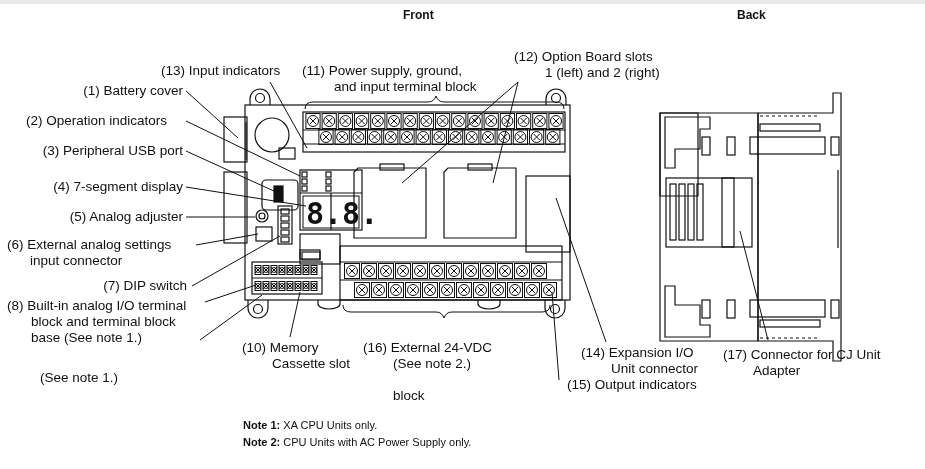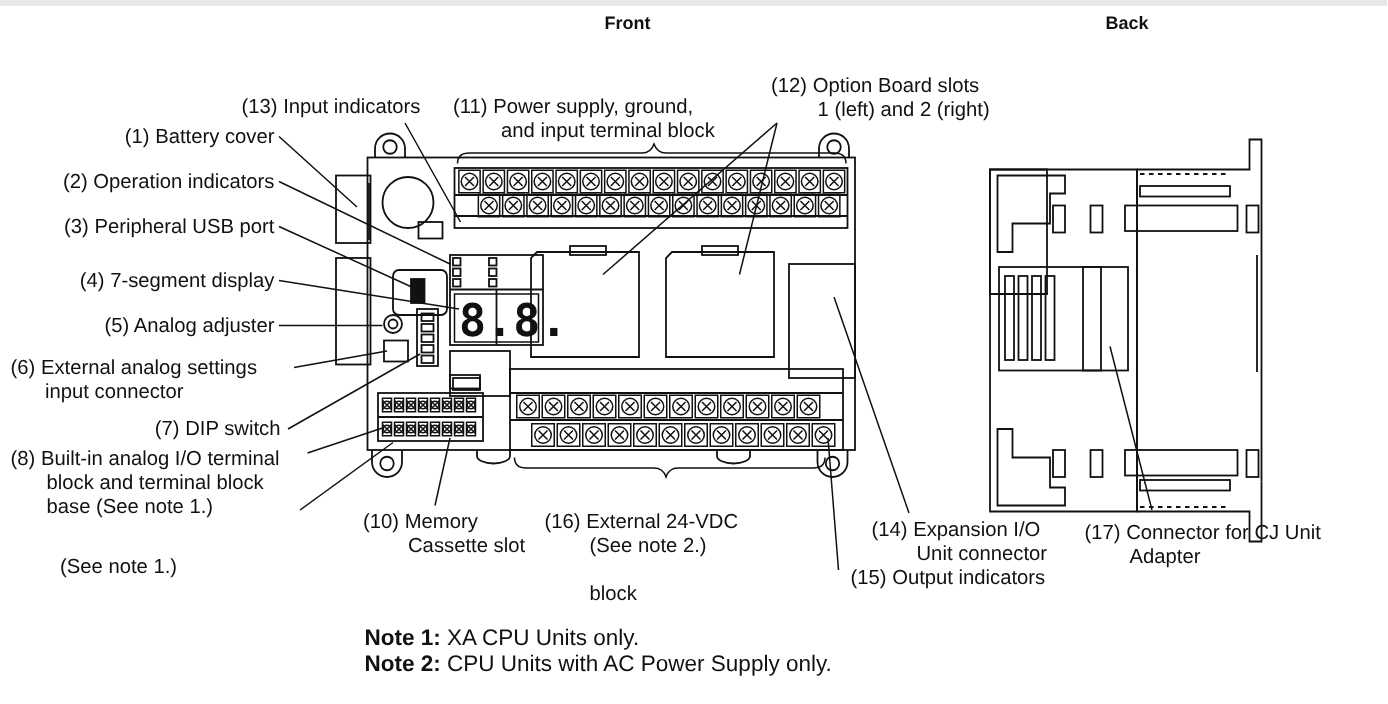--- a/index.html
+++ b/index.html
@@ -3,21 +3,21 @@
 <meta charset="utf-8">
 <style>
   html, body { margin: 0; padding: 0; background: #ffffff; }
   body { width: 925px; height: 469px; position: relative; overflow: hidden;
          font-family: "Liberation Sans", sans-serif; color: #111; }
   .topbar { position: absolute; left: 0; top: 0; width: 925px; height: 4px; background: #e8e8e8; }
   svg.diagram { position: absolute; left: 0; top: 0; }
   .lbl { position: absolute; font-size: 13.5px; line-height: 16px; white-space: nowrap; color: #111; }
   .right { text-align: right; }
   .heading { position: absolute; font-weight: bold; font-size: 12px; }
-  .note { position: absolute; font-size: 15px; line-height: 17px; white-space: nowrap; }
+  .note { position: absolute; font-size: 11px; line-height: 17px; white-space: nowrap; }
   .note b { font-weight: bold; }
 </style>
 </head>
 <body>
 
 <div class="topbar"></div>
 
 <div class="heading" style="left:403px; top:8px;">Front</div>
 <div class="heading" style="left:737px; top:8px;">Back</div>
 
@@ -360,21 +360,21 @@
     <line x1="270" y1="82" x2="307" y2="148"></line>
     <line x1="518" y1="82" x2="402" y2="183"></line>
     <line x1="518" y1="82" x2="493" y2="183"></line>
     <line x1="606" y1="342" x2="556" y2="198"></line>
     <line x1="559" y1="380" x2="552" y2="292"></line>
     <line x1="768" y1="340" x2="740" y2="231"></line>
   </g>
 </svg>
 
 <div class="lbl right" style="right:742px; top:83px;"><span>(1) Battery cover</span></div>
-<div class="lbl right" style="right:742px; top:113px;"><span>(2) Operation indicators</span></div>
+<div class="lbl right" style="right:758px; top:113px;"><span>(2) Operation indicators</span></div>
 <div class="lbl right" style="right:742px; top:143px;"><span>(3) Peripheral USB port</span></div>
 <div class="lbl right" style="right:742px; top:179px;"><span>(4) 7-segment display</span></div>
 <div class="lbl right" style="right:742px; top:209px;"><span>(5) Analog adjuster</span></div>
 <div class="lbl" style="left:7px; top:237px;"><span>(6) External analog settings</span><br><span style="padding-left:23px">input connector</span></div>
 <div class="lbl right" style="right:738px; top:278px;"><span>(7) DIP switch</span></div>
 <div class="lbl" style="left:7px; top:298px;"><span>(8) Built-in analog I/O terminal</span><br><span style="padding-left:24px">block and terminal block</span><br><span style="padding-left:24px">base (See note 1.)</span></div>
 <div class="lbl" style="left:17px; top:354px;"><br><span style="padding-left:23px">(See note 1.)</span></div>
 <div class="lbl" style="left:242px; top:340px;"><span>(10) Memory</span><br><span style="padding-left:30px">Cassette slot</span></div>
 <div class="lbl" style="left:302px; top:63px;"><span>(11) Power supply, ground,</span><br><span style="padding-left:32px">and input terminal block</span></div>
 <div class="lbl" style="left:514px; top:49px;"><span>(12) Option Board slots</span><br><span style="padding-left:31px">1 (left) and 2 (right)</span></div>

